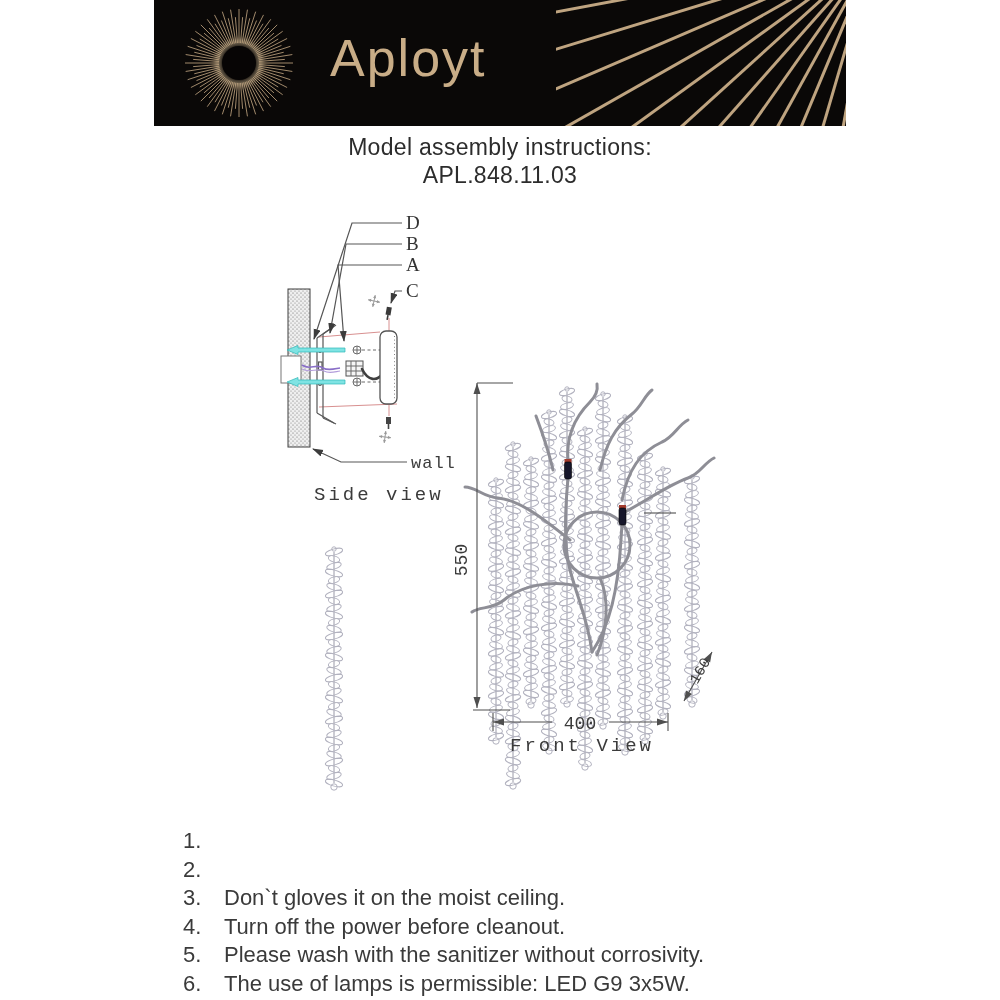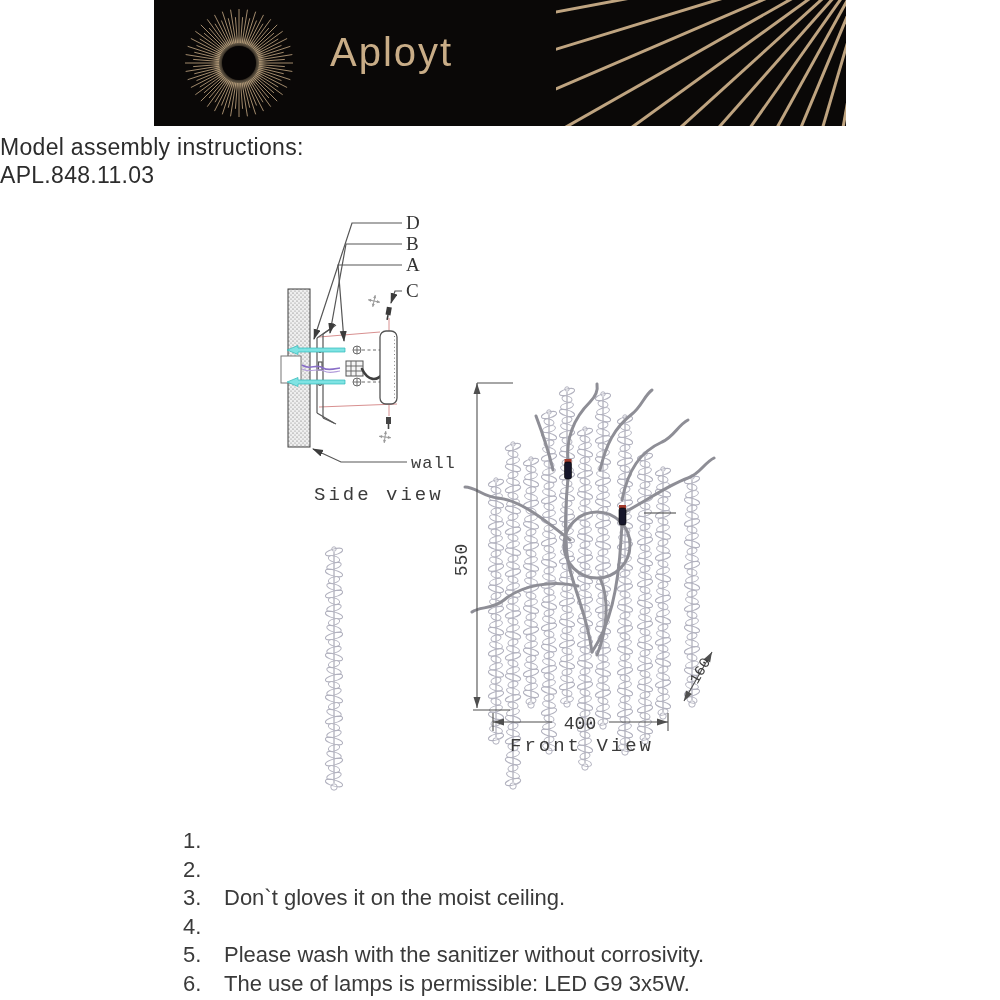--- a/index.html
+++ b/index.html
@@ -2,27 +2,27 @@
 <html style="--banner-bg: #0a0807; --gold: #c9ad87; --cyan: #7fe3e3; --pink: #d89090; --purple: #8a6fc8; --strand: #b2b2bf; --text: #3a3a3a;"><head>
 <meta charset="utf-8">
 <style>
   html,body{margin:0;padding:0;background:#ffffff;}
   body{width:1000px;height:1000px;position:relative;overflow:hidden;
        font-family:"Liberation Sans",sans-serif;}
 
   
   .banner{position:absolute;left:154px;top:0;width:692px;height:126px;
           background:var(--banner-bg,#0a0807);overflow:hidden;}
-  .brand{position:absolute;left:176px;top:32px;font-size:40px;font-weight:400;
+  .brand{position:absolute;left:176px;top:32px;font-size:52px;font-weight:400;
          letter-spacing:2px;color:var(--gold,#c9ad87);line-height:1;}
   .sunburst-wrap{position:absolute;left:24px;top:2px;width:122px;height:122px;}
   .corner-rays{position:absolute;right:0;top:0;width:290px;height:126px;}
 
   
-  .title{position:absolute;left:0;top:133px;width:1000px;text-align:left;
+  .title{position:absolute;left:0;top:133px;width:1000px;text-align:center;
          color:#2c2c2c;font-size:23px;font-weight:500;line-height:28px;letter-spacing:.3px;}
 
   
   .diagram{position:absolute;left:0;top:0;width:1000px;height:1000px;}
   .ln{stroke:#565656;stroke-width:1.2;fill:none;}
   .thin{stroke:#6b6b6b;stroke-width:1;fill:none;}
   .pink{stroke:var(--pink,#d89090);stroke-width:1;fill:none;}
   .cyan{fill:var(--cyan,#7fe3e3);stroke:#2fb8b8;stroke-width:.7;}
   .purple{stroke:var(--purple,#8a6fc8);stroke-width:1.6;fill:none;}
   .purple2{stroke:#b39ddb;stroke-width:1.1;fill:none;}
@@ -862,20 +862,21 @@
   </div>
   <div class="ins-row">
     <span class="ins-num">2.</span>
   </div>
   <div class="ins-row">
     <span class="ins-num">3.</span>
     <span class="ins-text">Don`t gloves it on the moist ceiling.</span>
   </div>
   <div class="ins-row">
     <span class="ins-num">4.</span>
+    <span class="ins-text">Turn off the power before cleanout.</span>
   </div>
   <div class="ins-row">
     <span class="ins-num">5.</span>
     <span class="ins-text">Please wash with the sanitizer without corrosivity.</span>
   </div>
   <div class="ins-row">
     <span class="ins-num">6.</span>
     <span class="ins-text">The use of lamps is permissible: LED G9 3x5W.</span>
   </div>
 </div>

